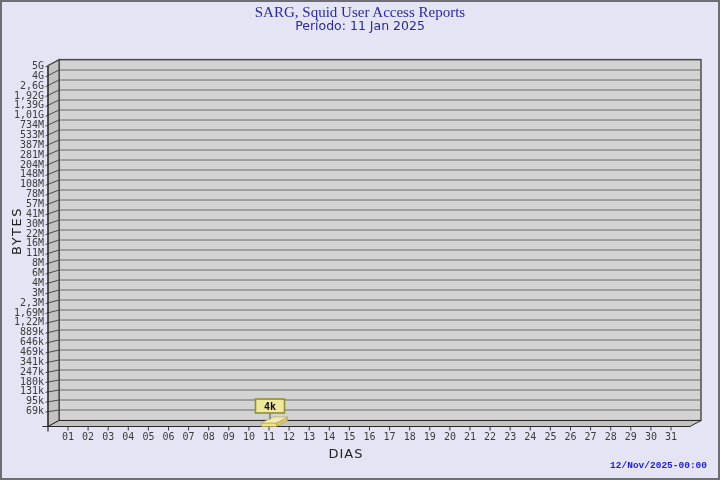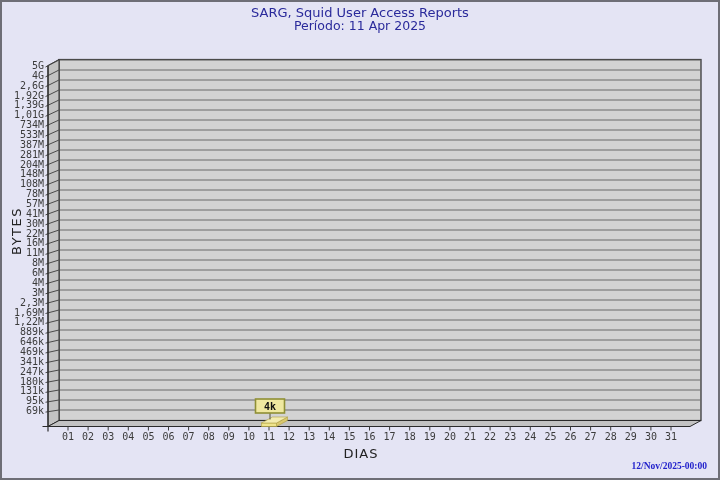--- a/index.html
+++ b/index.html
@@ -9,38 +9,38 @@
     --ts-blue:#2222CC;
     --axis-title:#222222;
     --tick-text:#3C3C3C;
   }
   html,body{margin:0;padding:0;width:720px;height:480px;overflow:hidden;
     font-family:"DejaVu Sans",sans-serif;}
   .frame{position:relative;width:716px;height:476px;border:2px solid var(--frame-border);
     background:var(--page-bg);overflow:hidden;}
   .titleblock{position:absolute;top:4px;left:0;width:100%;text-align:center;
     color:var(--title-blue);line-height:13px;}
-  .title-line1{font-size:13px;}
+  .title-line1{font-size:15px;font-family:Liberation Serif, serif;}
   .title-line2,.title-line3{font-size:12.5px;}
   #plot-svg{position:absolute;left:-2px;top:-2px;}
   .yaxis-title{position:absolute;left:14px;top:229px;transform:translate(-50%,-50%) rotate(-90deg);
     white-space:nowrap;font-size:13px;letter-spacing:1.5px;color:var(--axis-title);}
-  .xaxis-title{position:absolute;left:359px;top:444px;transform:translateX(-50%);
+  .xaxis-title{position:absolute;left:344px;top:444px;transform:translateX(-50%);
     font-size:13px;letter-spacing:1px;color:var(--axis-title);}
   .timestamp{position:absolute;right:11px;bottom:7px;
-    font-family:Liberation Serif, serif;font-weight:bold;font-size:9.5px;
+    font-family:Liberation Mono, monospace;font-weight:bold;font-size:9.5px;
     color:var(--ts-blue);}
 </style>
 </head>
 <body>
 
 <div class="frame">
   <div class="titleblock">
     <div class="title-line1">SARG, Squid User Access Reports</div>
-    <div class="title-line2">Período: 11 Apr 2025</div>
+    <div class="title-line2">Período: 11 Jan 2025</div>
   </div>
 
   <svg id="plot-svg" width="720" height="480" viewBox="0 0 720 480">
       <rect x="59" y="59.5" width="642" height="361" fill="#D3D3D3" stroke="#2A2A2A" stroke-width="1.2"></rect>
       <line x1="59" y1="60" x2="701" y2="60" stroke="#6B6B6B" stroke-width="1"></line>
       <line x1="59" y1="70" x2="701" y2="70" stroke="#6B6B6B" stroke-width="1"></line>
       <line x1="59" y1="80" x2="701" y2="80" stroke="#6B6B6B" stroke-width="1"></line>
       <line x1="59" y1="90" x2="701" y2="90" stroke="#6B6B6B" stroke-width="1"></line>
       <line x1="59" y1="100" x2="701" y2="100" stroke="#6B6B6B" stroke-width="1"></line>
       <line x1="59" y1="110" x2="701" y2="110" stroke="#6B6B6B" stroke-width="1"></line>

